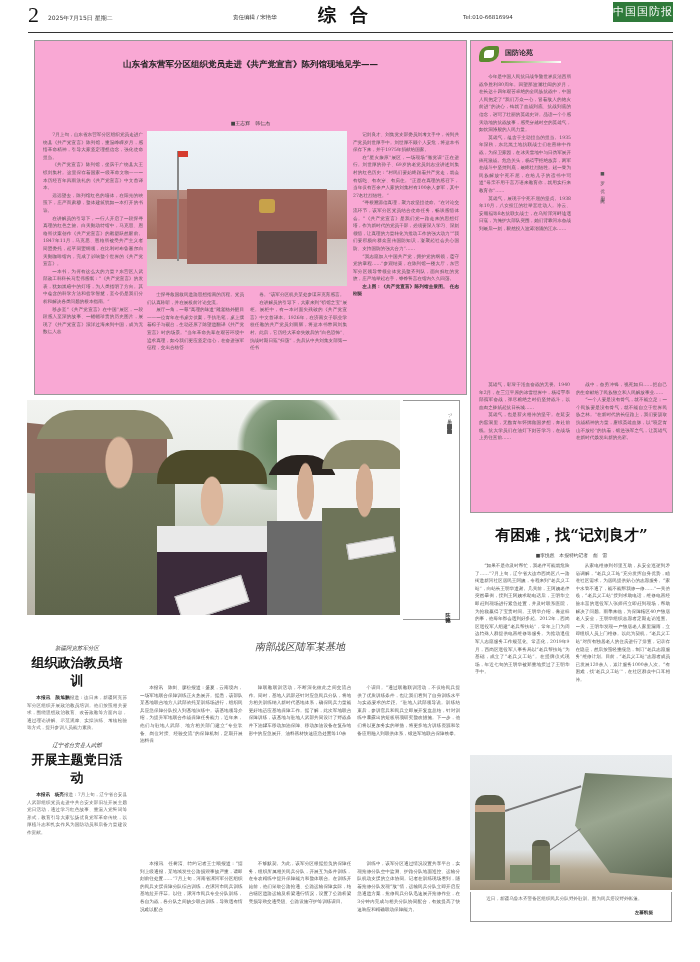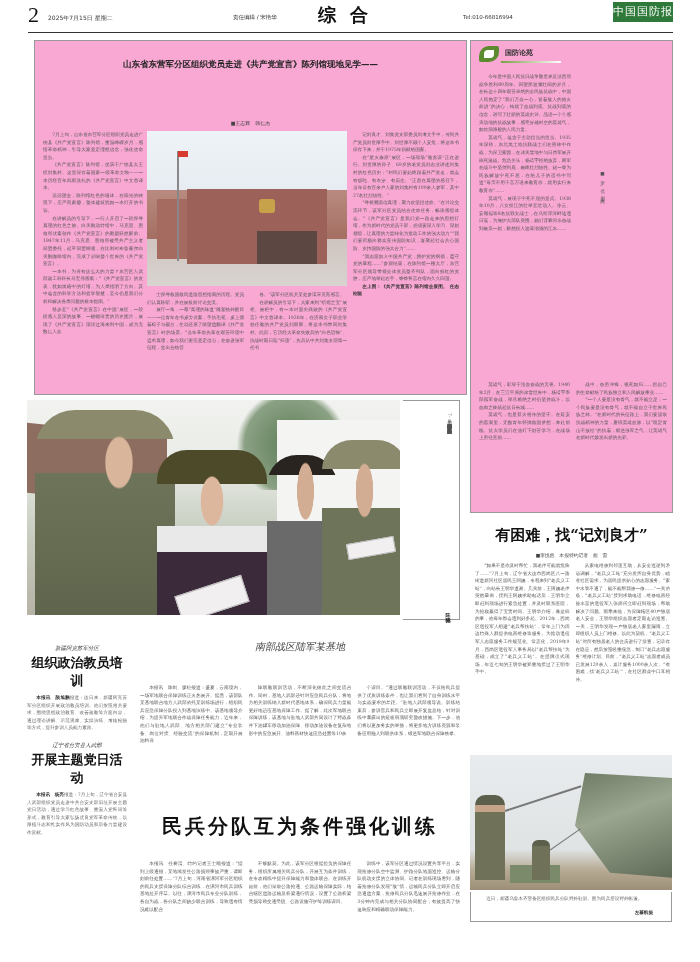--- a/index.html
+++ b/index.html
@@ -197,21 +197,20 @@
     <div class="col-text">
         <p>障联教联训活动，不断深化彼此之间交流合作。同时，基地人武部还针对应急民兵分队，将地方相关训练纳入新时代基地体系，确保民兵力量能更好地适应基地保障工作。据了解，此次军地联合保障训练，该基地与驻地人武部共同设计了野战条件下油罐车移动加油保障、移动加油设备在复杂地形中的应急展开、油料器材快速应急处置等10余</p>
       </div>
     <div class="col-text">
         <p>个课目。“通过联教联训活动，不仅给民兵提供了优质训练条件，也让我们看到了自身训练水平与实战要求的差距。”驻地人武部领导说。训练结束后，参训官兵和民兵立即展开复盘总结，针对训练中暴露出的短板弱项研究整改措施。下一步，他们将以更加务实的举措，将更多地方训练资源和装备应用融入到联供体系，锻造军地联合保障铁拳。</p>
       </div>
   </div>
 </article>
 
 <article class="story3">
-  <h2 class="story3-headline">民兵分队互为条件强化训练</h2>
   <div class="story3-cols">
     <div class="col-text">
         <p>本报讯　任树清、特约记者王士顺报道：“据到上级通报，某地域发生公路损毁事故严重，请即刻前往处置……”7月上旬，河南省漯河军分区组织的民兵支援保障分队综合训练，在漯河市民兵训练基地拉开序幕。以往，漯河市民兵专业分队训练，各自为战，各分队之间缺少联合训练，导致遇有情况难以配合</p>
       </div>
     <div class="col-text">
         <p>不够默契。为此，该军分区根据担负的保障任务，组织所属相关民兵分队，开展互为条件训练，在专攻精练中提升保障能力和整体联合。在训练开始前，他们采取公路抢通、公路运输保障实际，结合辖区道路运输及桥梁通行情况，设置了公路桥梁受损导致交通受阻、公路设施守护等训练课目。</p>
       </div>
     <div class="col-text">
         <p>训练中，该军分区通过情况设置共享平台，实现抢修分队空中监测、护路分队地面巡控、运输分队机动支援的立体协同。记者在训练现场看到，随着抢修分队发现“敌”情，运输民兵分队立即开启应急通道方案，抢修民兵分队迅速展开抢修作业，在3分钟内完成与相关分队协同配合，有效提高了快速响应和精确联动保障能力。</p>
       </div>

